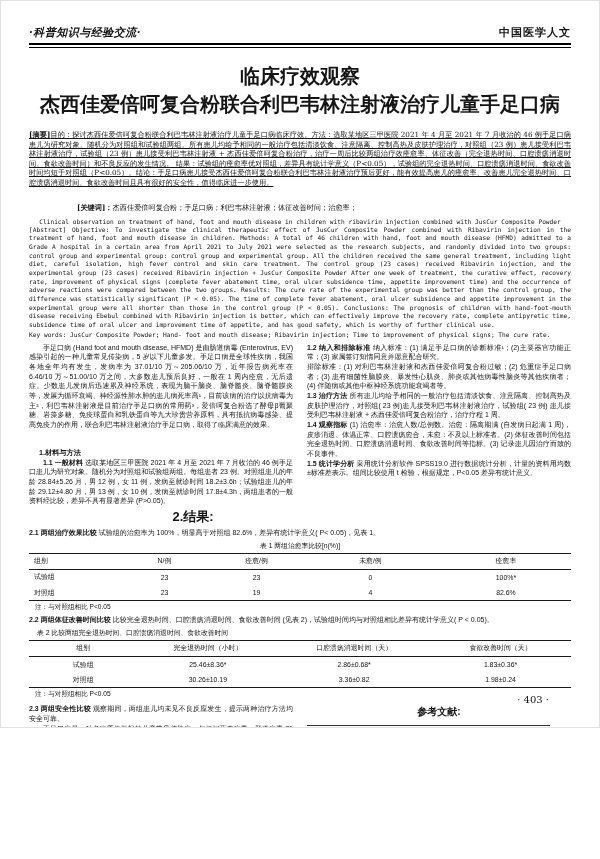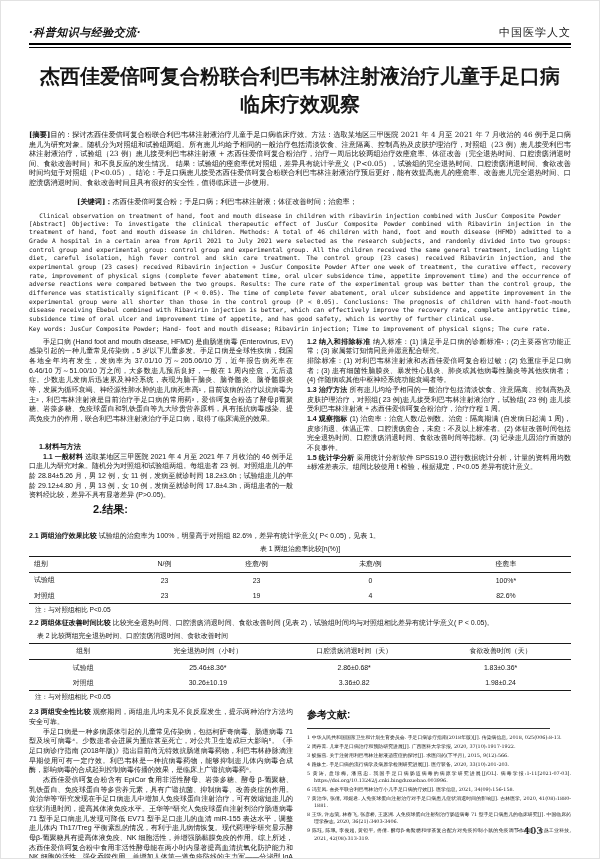--- a/index.html
+++ b/index.html
@@ -1,81 +1,81 @@
 <!DOCTYPE html>
 <html><head>
 <meta charset="utf-8">
 <style>
   html,body{margin:0;padding:0;background:#ffffff;}
   body{width:600px;height:859px;font-family:"Liberation Sans",sans-serif;color:#151515;}
-  .page{position:relative;width:600px;height:859px;box-sizing:border-box;
+  .page{position:relative;width:600px;height:728px;box-sizing:border-box;
         padding:24px 28px 0 28px;background:#fff;overflow:hidden;
         border:1px solid #e2e2e2;}
   
   .pg-header{display:flex;justify-content:space-between;align-items:baseline;font-size:11px;}
   .hdr-left{font-family:"DejaVu Serif",serif;font-style:italic;font-weight:bold;letter-spacing:.5px;}
-  .hdr-right{font-weight:normal;letter-spacing:1px;}
+  .hdr-right{font-weight:bold;letter-spacing:1px;}
   .double-rule{margin-top:3px;border-top:2.2px solid #000;border-bottom:1.1px solid #000;height:2px;}
   
   .title{margin:15px 0 0;text-align:center;font-weight:bold;font-size:20px;line-height:1.38;}
   .title span{display:block;}
   
   .abstract,.kw-line{margin:0;font-size:7.2px;line-height:1.32;text-align:justify;
         font-family:"DejaVu Serif",serif;}
-  .abstract{margin-top:12px;}
-  .kw-line{margin-top:10px;padding-left:48px;}
+  .abstract{margin-top:12px;text-decoration:underline;}
+  .kw-line{margin-top:16px;padding-left:48px;}
   .abs-label{font-weight:bold;}
   
   .en-title{margin:5px 0 0;text-align:center;font-size:6.2px;
         font-family:"DejaVu Sans Mono",monospace;}
   .en-abs{margin:1px 0 0;font-size:6.2px;line-height:1.40;text-align:justify;
         font-family:"DejaVu Sans Mono",monospace;}
   .en-kw{margin:1px 0 0;font-size:6.2px;font-family:"DejaVu Sans Mono",monospace;}
   
   .cols{display:flex;gap:14px;margin-top:5px;}
   .col{flex:1;min-width:0;}
   .body-p{margin:0;font-size:7px;line-height:1.38;text-align:justify;}
   .indent{text-indent:14px;}
   .sec-label{font-weight:bold;}
   .h-methods{margin:18px 0 0;font-size:7.2px;font-weight:bold;text-indent:10px;}
-  .h-results{margin:2px 0 12px;font-size:11px;font-weight:bold;text-indent:64px;}
+  .h-results{margin:2px 0 0;font-size:13px;font-weight:bold;text-indent:64px;text-align:center;}
   .h-disc{margin:1px 0 1px;font-size:7.2px;font-weight:bold;}
   
   .fw{margin-top:2px;}
   .tbl-caption{margin:3px 0 2px;font-size:6.8px;text-align:center;}
   .tbl-caption-left{margin:3px 0 2px;font-size:6.8px;text-align:left;text-indent:8px;}
   table.t3{width:100%;border-collapse:collapse;border-top:1.4px solid #1a1a1a;
         border-bottom:1.4px solid #1a1a1a;font-size:6.9px;}
   table.t3 thead tr{border-bottom:.9px solid #1a1a1a;}
   table.t3 th,table.t3 td{font-weight:normal;text-align:center;padding:2.6px 2px;}
   table.t3 .ta-l{text-align:left;padding-left:5px;}
   .tbl-note{margin:2px 0 0;font-size:6.6px;text-indent:6px;}
   
-  .ref-heading{margin:1px 0 4px;font-size:10px;font-weight:bold;}
+  .ref-heading{margin:1px 0 4px;font-size:10px;font-weight:bold;text-align:center;}
   .ref-rule{border-top:1px solid #333;width:92%;margin:6px 0 5px;}
   .ref-item{font-size:4.9px;line-height:1.5;margin:0 0 1.5px;padding-left:7px;text-indent:-7px;
         text-align:justify;font-family:"DejaVu Serif",serif;}
   
   .page-num{position:absolute;right:50px;bottom:22px;font-size:10px;
         font-family:"DejaVu Serif",serif;}
 </style>
 </head>
 <body>
 
 <div class="page">
 
   <div class="pg-header">
     <span class="hdr-left">·科普知识与经验交流·</span>
     <span class="hdr-right">中国医学人文</span>
   </div>
   <div class="double-rule"></div>
 
   <h1 class="title">
+    <span>临床疗效观察</span>
     <span>杰西佳爱倍呵复合粉联合利巴韦林注射液治疗儿童手足口病</span>
-    <span>临床疗效观察</span>
   </h1>
 
   <p class="abstract"><span class="abs-label">[摘要]</span><span>目的：探讨杰西佳爱倍呵复合粉联合利巴韦林注射液治疗儿童手足口病临床疗效。方法：选取某地区三甲医院 2021 年 4 月至 2021 年 7 月收治的 46 例手足口病患儿为研究对象。随机分为对照组和试验组两组。所有患儿均给予相同的一般治疗包括清淡饮食、注意隔离、控制高热及皮肤护理治疗，对照组（23 例）患儿接受利巴韦林注射液治疗，试验组（23 例）患儿接受利巴韦林注射液 + 杰西佳爱倍呵复合粉治疗，治疗一周后比较两组治疗效痊愈率、体征改善（完全退热时间、口腔溃疡消退时间、食欲改善时间）和不良反应的发生情况。 结果：试验组的痊愈率优对照组，差异具有统计学意义（P&lt;0.05），试验组的完全退热时间、口腔溃疡消退时间、食欲改善时间均短于对照组（P&lt;0.05）。结论：手足口病患儿接受杰西佳爱倍呵复合粉联合利巴韦林注射液治疗预后更好，能有效提高患儿的痊愈率、改善患儿完全退热时间、口腔溃疡消退时间、食欲改善时间且具有很好的安全性，值得临床进一步使用。</span></p>
 
   <p class="kw-line"><span class="abs-label">[关键词]：</span><span>杰西佳爱倍呵复合粉；手足口病；利巴韦林注射液；体征改善时间；治愈率；</span></p>
 
   <p class="en-title">Clinical observation on treatment of hand, foot and mouth disease in children with ribavirin injection combined with JusCur Composite Powder</p>
   <p class="en-abs">[Abstract] Objective: To investigate the clinical therapeutic effect of JusCur Composite Powder combined with Ribavirin injection in the treatment of hand, foot and mouth disease in children. Methods: A total of 46 children with hand, foot and mouth disease (HFMD) admitted to a Grade A hospital in a certain area from April 2021 to July 2021 were selected as the research subjects, and randomly divided into two groups: control group and experimental group: control group and experimental group. All the children received the same general treatment, including light diet, careful isolation, high fever control and skin care treatment. The control group (23 cases) received Ribavirin injection, and the experimental group (23 cases) received Ribavirin injection + JusCur Composite Powder After one week of treatment, the curative effect, recovery rate, improvement of physical signs (complete fever abatement time, oral ulcer subsidence time, appetite improvement time) and the occurrence of adverse reactions were compared between the two groups. Results: The cure rate of the experimental group was better than the control group, the difference was statistically significant (P &lt; 0.05). The time of complete fever abatement, oral ulcer subsidence and appetite improvement in the experimental group were all shorter than those in the control group (P &lt; 0.05). Conclusions: The prognosis of children with hand-foot-mouth disease receiving Ebebul combined with Ribavirin injection is better, which can effectively improve the recovery rate, complete antipyretic time, subsidence time of oral ulcer and improvement time of appetite, and has good safety, which is worthy of further clinical use.</p>
   <p class="en-kw">Key words: JusCur Composite Powder; Hand- foot and mouth disease; Ribavirin injection; Time to improvement of physical signs; The cure rate.</p>
 

